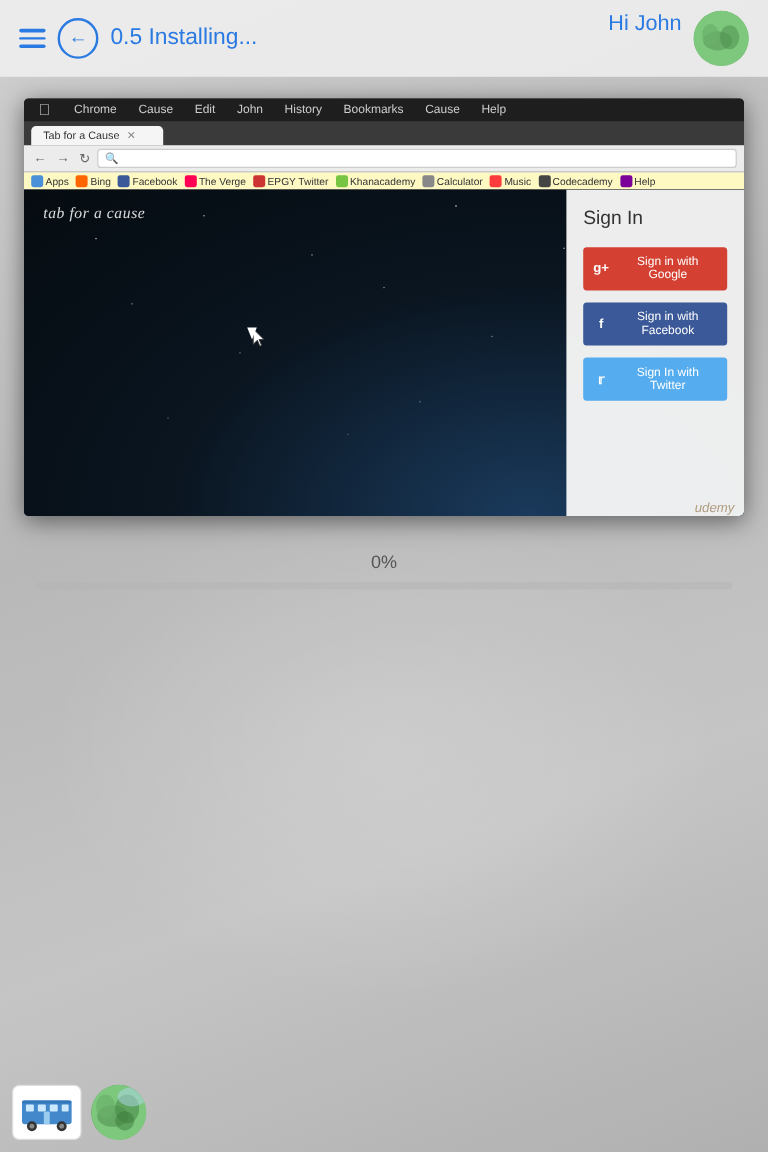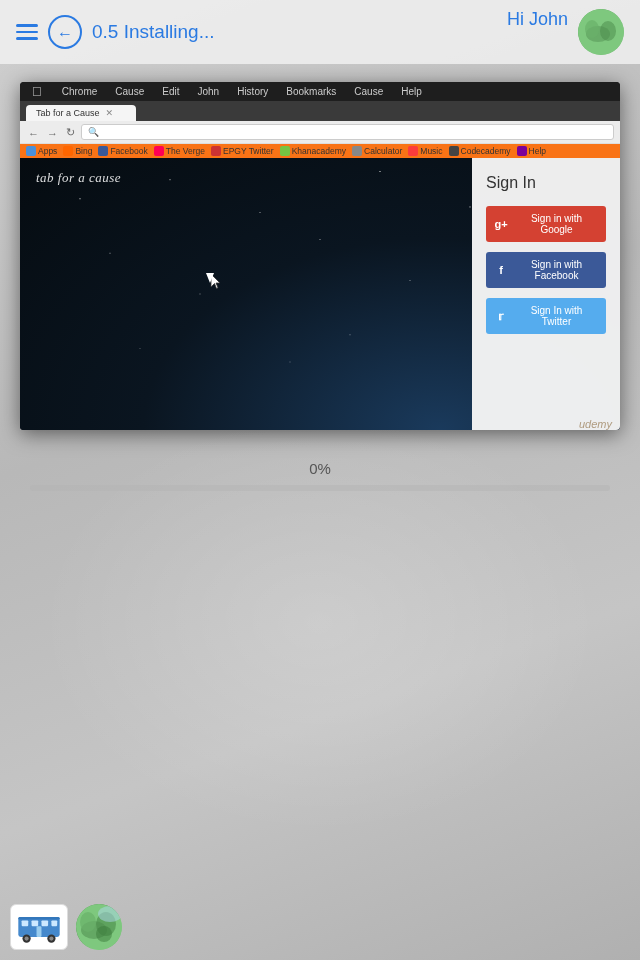--- a/index.html
+++ b/index.html
@@ -198,21 +198,21 @@
       border-radius: 3px;
       padding: 2px 6px;
       font-size: 9px;
       color: #333;
       display: flex;
       align-items: center;
       gap: 4px;
     }
 
     .bookmarks-bar {
-      background: #f97316;
+      background: #fef9c3;
       border-top: 1px solid #ddd;
       display: flex;
       align-items: center;
       padding: 2px 6px;
       gap: 6px;
       overflow: hidden;
     }
 
     .bm-item {
       font-size: 8.5px;

